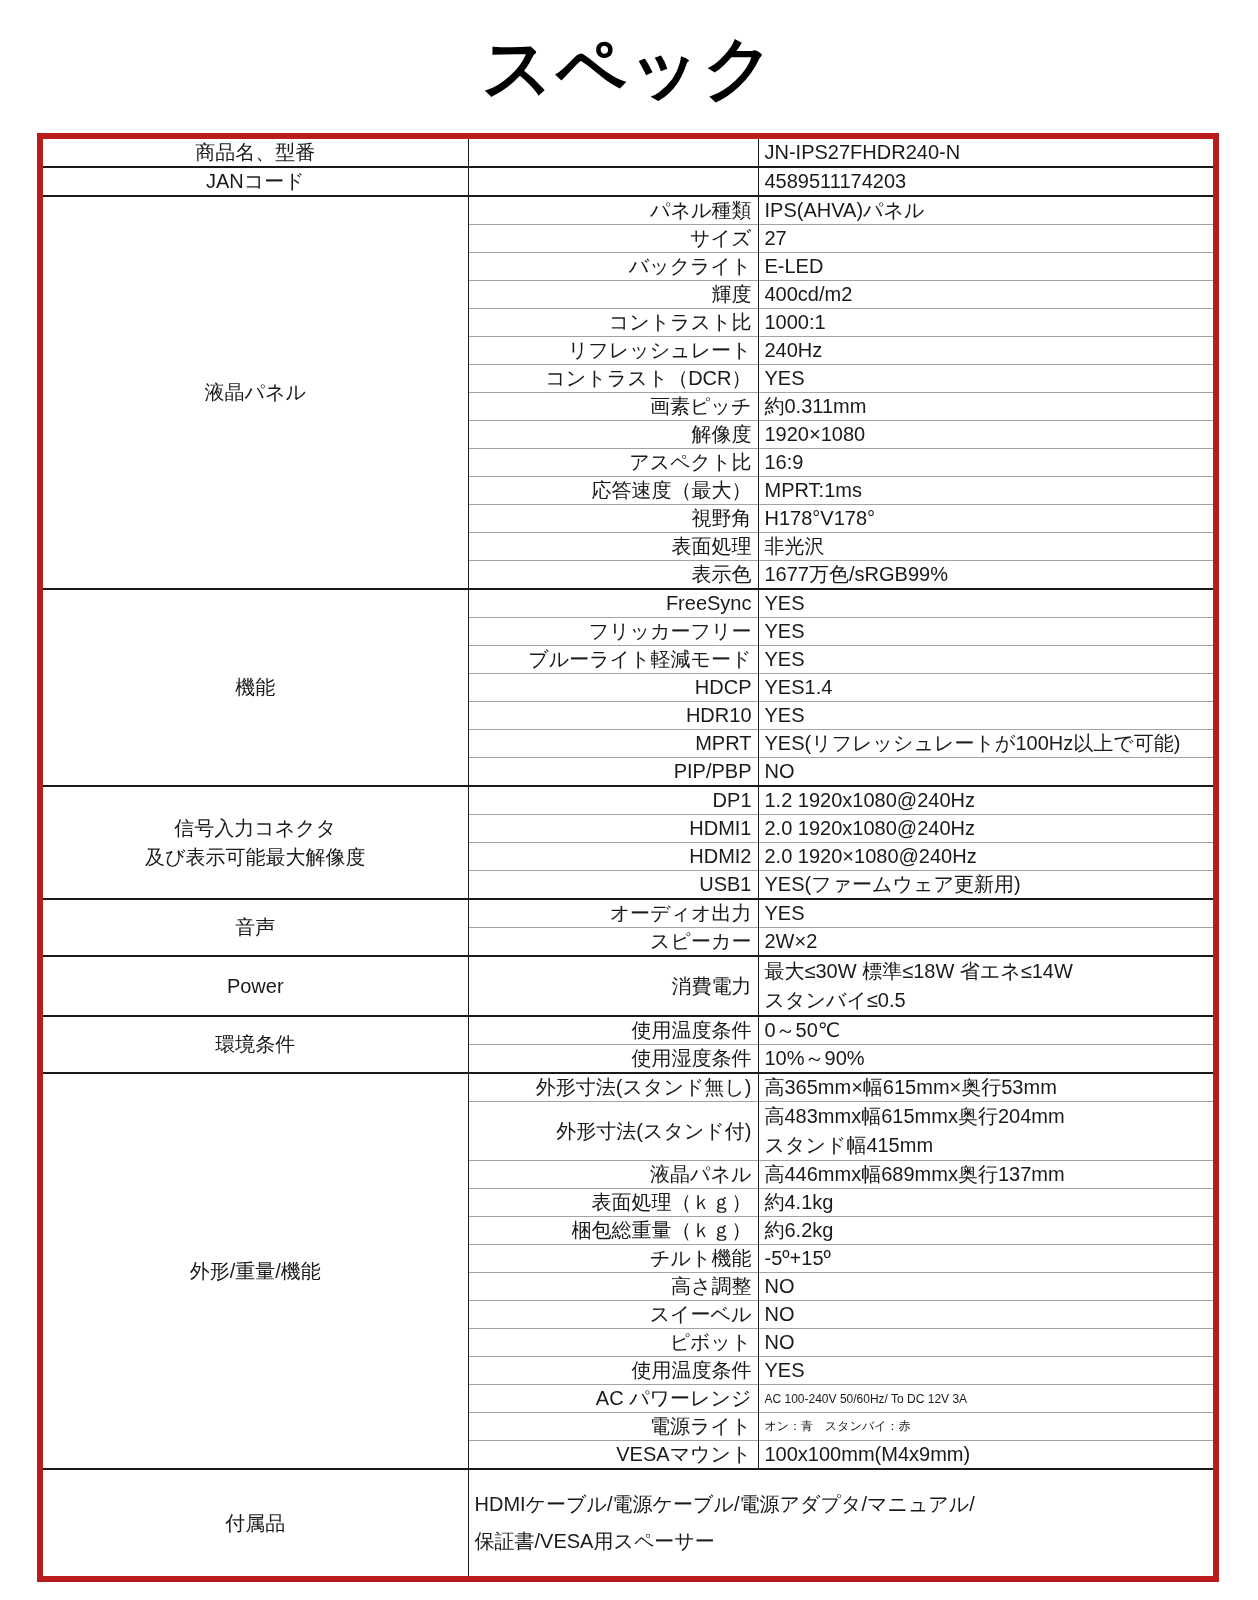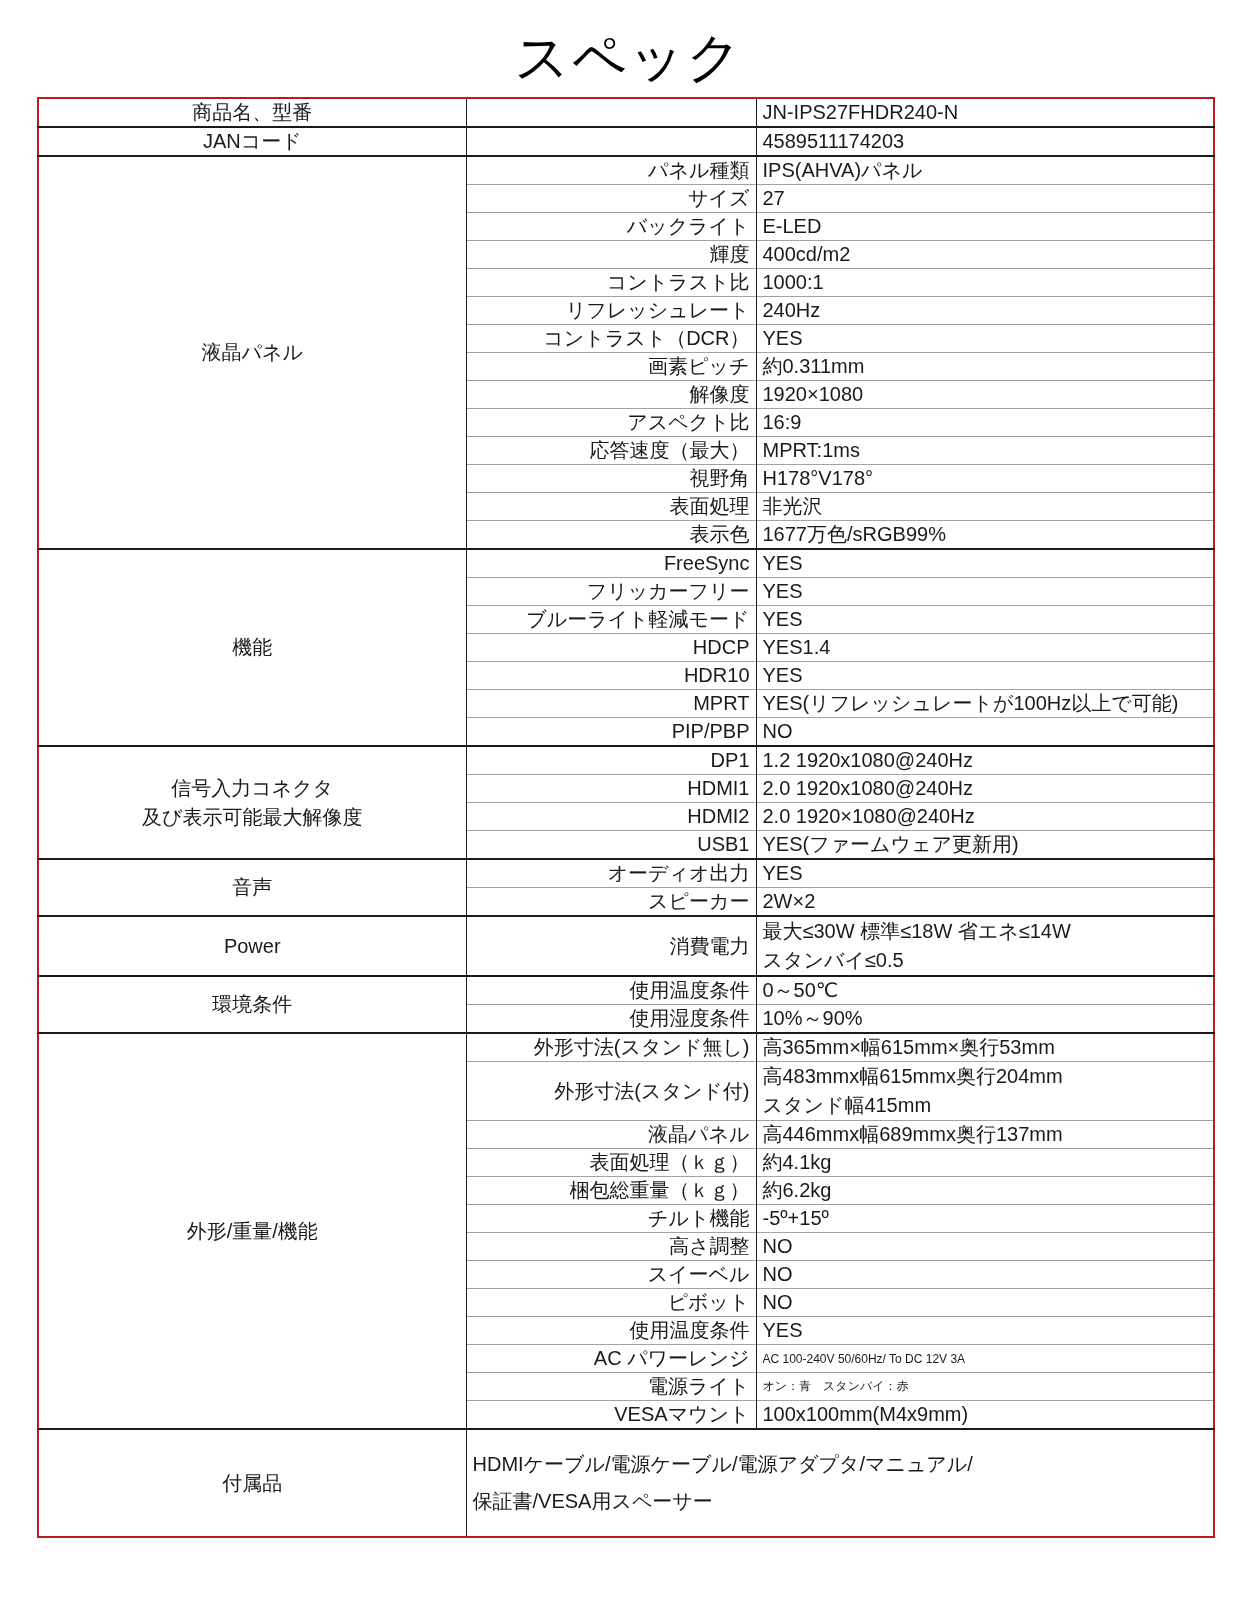--- a/index.html
+++ b/index.html
@@ -4,32 +4,32 @@
 <style>
   html,body{margin:0;padding:0;background:#ffffff;}
   body{
     width:1258px;height:1600px;
     font-family:"Liberation Sans","DejaVu Sans",sans-serif;
     color:#1a1a1a;
     -webkit-font-smoothing:antialiased;
   }
   .title{
     text-align:center;
-    font-size:54px;
-    font-weight:400;
+    font-size:70px;
+    font-weight:700;
     letter-spacing:2px;
-    margin:22px 0 2px 0;
+    margin:22px 0 17px 0;
     color:#000;
   }
   table.spec{
     border-collapse:collapse;
     table-layout:fixed;
     width:1176px;
     margin-left:37px;
-    border:2px solid #b91c1c;
+    border:6px solid #b91c1c;
   }
   table.spec td{
     border-left:1px solid #1a1a1a;
     border-top:1px solid #a3a3a3;
     font-size:20px;
     padding:0 6px;
     height:27px;
     vertical-align:middle;
     overflow:hidden;
     white-space:nowrap;

